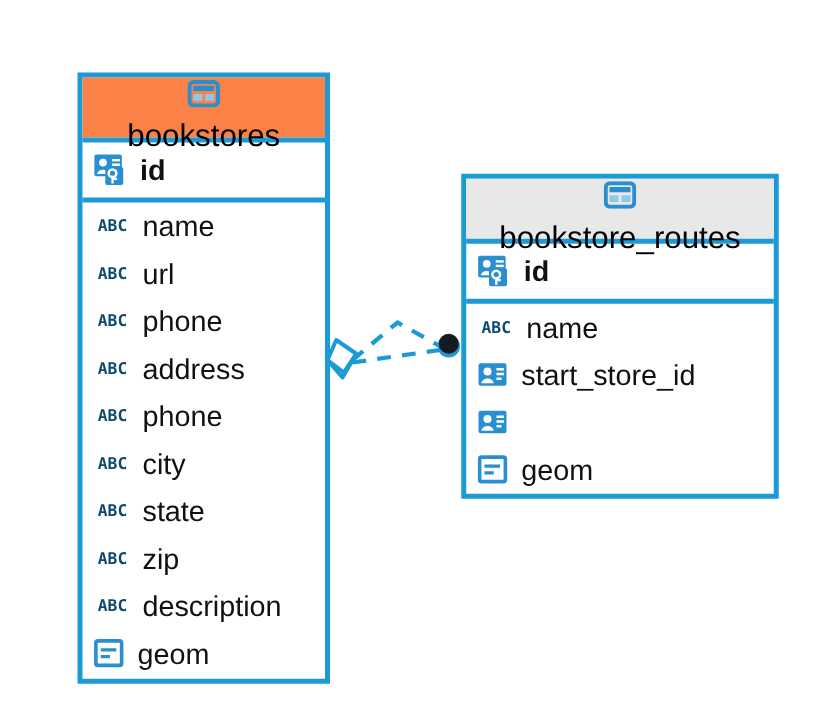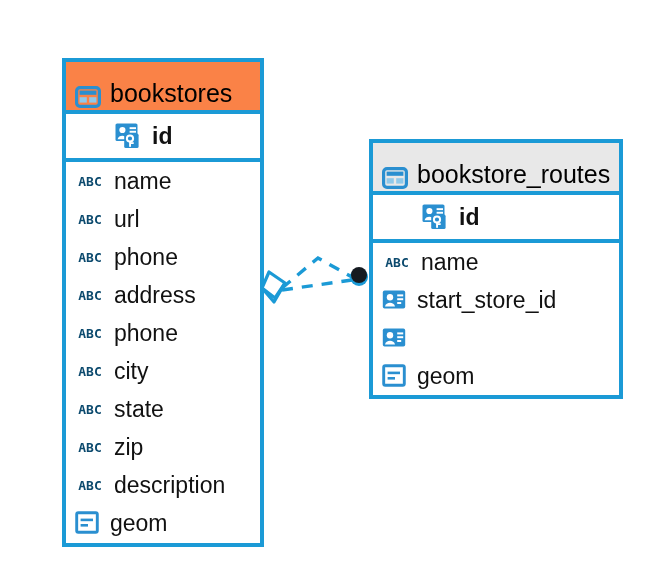--- a/index.html
+++ b/index.html
@@ -13,33 +13,34 @@
   .canvas{position:absolute;inset:0;}
 
   
   .entity{
     position:absolute;
     background:#ffffff;
     border:4px solid #1B9AD6;
     box-sizing:border-box;
   }
   .entity-header{
-    display:flex;align-items:flex-end;
+    display:flex;align-items:center;
     gap:9px;
     padding:2px 9px;
     box-sizing:border-box;
     height:48px;
     font-size:25px;
     color:#000000;
     white-space:nowrap;
+    flex-direction:column;
   }
   .entity-header.accent{background:#FA8247;}
   .entity-header.neutral{background:#E8E8E8;}
 
-  .pk-section{border-top:4px solid #1B9AD6;border-bottom:4px solid #1B9AD6;padding-left:40px;}
+  .pk-section{border-top:4px solid #1B9AD6;border-bottom:4px solid #1B9AD6;}
   .field-list{padding:0;}
 
   .field-row{
     display:flex;align-items:center;
     gap:9px;
     height:38px;
     padding:0 9px;
     box-sizing:border-box;
     font-size:23px;
     color:#111111;

